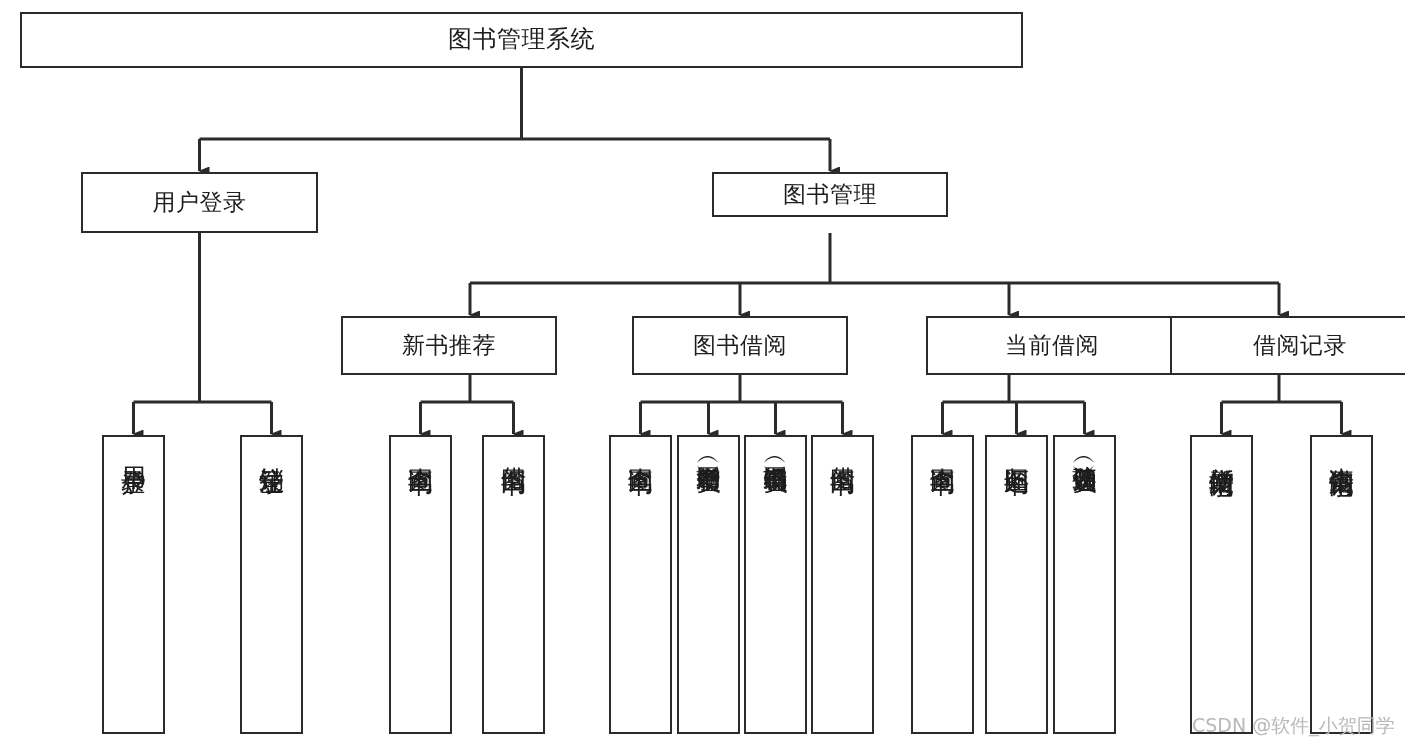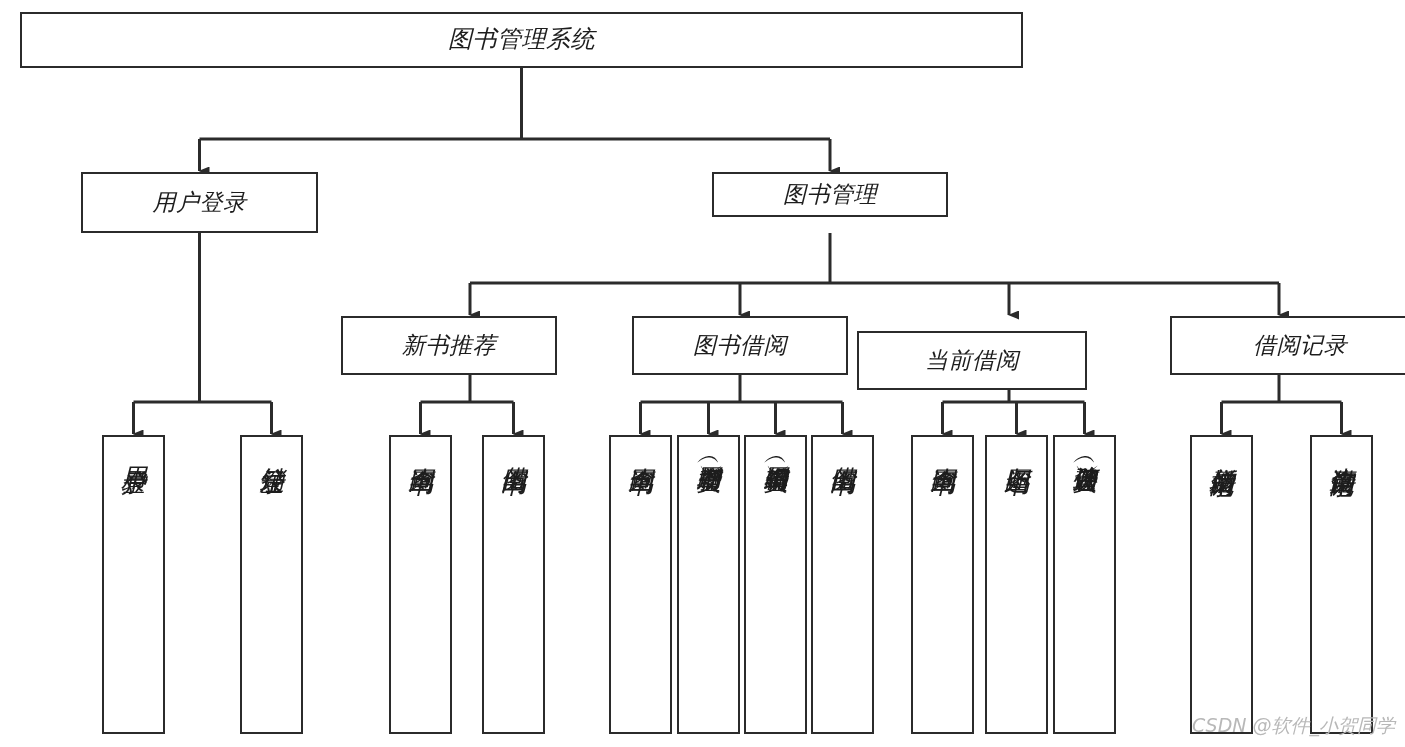--- a/index.html
+++ b/index.html
@@ -11,21 +11,20 @@
     width: 1405px;
     height: 747px;
     font-family: "DejaVu Sans", "Liberation Sans", sans-serif;
     overflow: hidden;
   }
   #diagram-root {
     position: relative;
     width: 1405px;
     height: 747px;
     background: #ffffff;
-    font-style: italic;
   }
   svg.diagram-canvas {
     position: absolute;
     left: 0;
     top: 0;
     width: 1405px;
     height: 747px;
   }
   .node-box {
     position: absolute;
@@ -135,21 +134,21 @@
   <div class="node-box horizontal" style="left: 712px; top: 172px; width: 236px; height: 45px;">
     <span class="node-label">图书管理</span>
   </div>
 
   <div class="node-box horizontal" style="left: 341px; top: 316px; width: 216px; height: 59px;">
     <span class="node-label">新书推荐</span>
   </div>
   <div class="node-box horizontal" style="left: 632px; top: 316px; width: 216px; height: 59px;">
     <span class="node-label">图书借阅</span>
   </div>
-  <div class="node-box horizontal" style="left: 857px; top: 316px; width: 230px; height: 59px; margin-top: 15px;">
+  <div class="node-box horizontal" style="left: 926px; top: 316px; width: 252px; height: 59px;">
     <span class="node-label">当前借阅</span>
   </div>
   <div class="node-box horizontal" style="left: 1170px; top: 316px; width: 260px; height: 59px;">
     <span class="node-label">借阅记录</span>
   </div>
 
   <div class="node-box vertical" style="left: 102px; top: 435px; width: 63px; height: 299px;">
     <span class="node-label">用户登录</span>
   </div>
   <div class="node-box vertical" style="left: 240px; top: 435px; width: 63px; height: 299px;">

